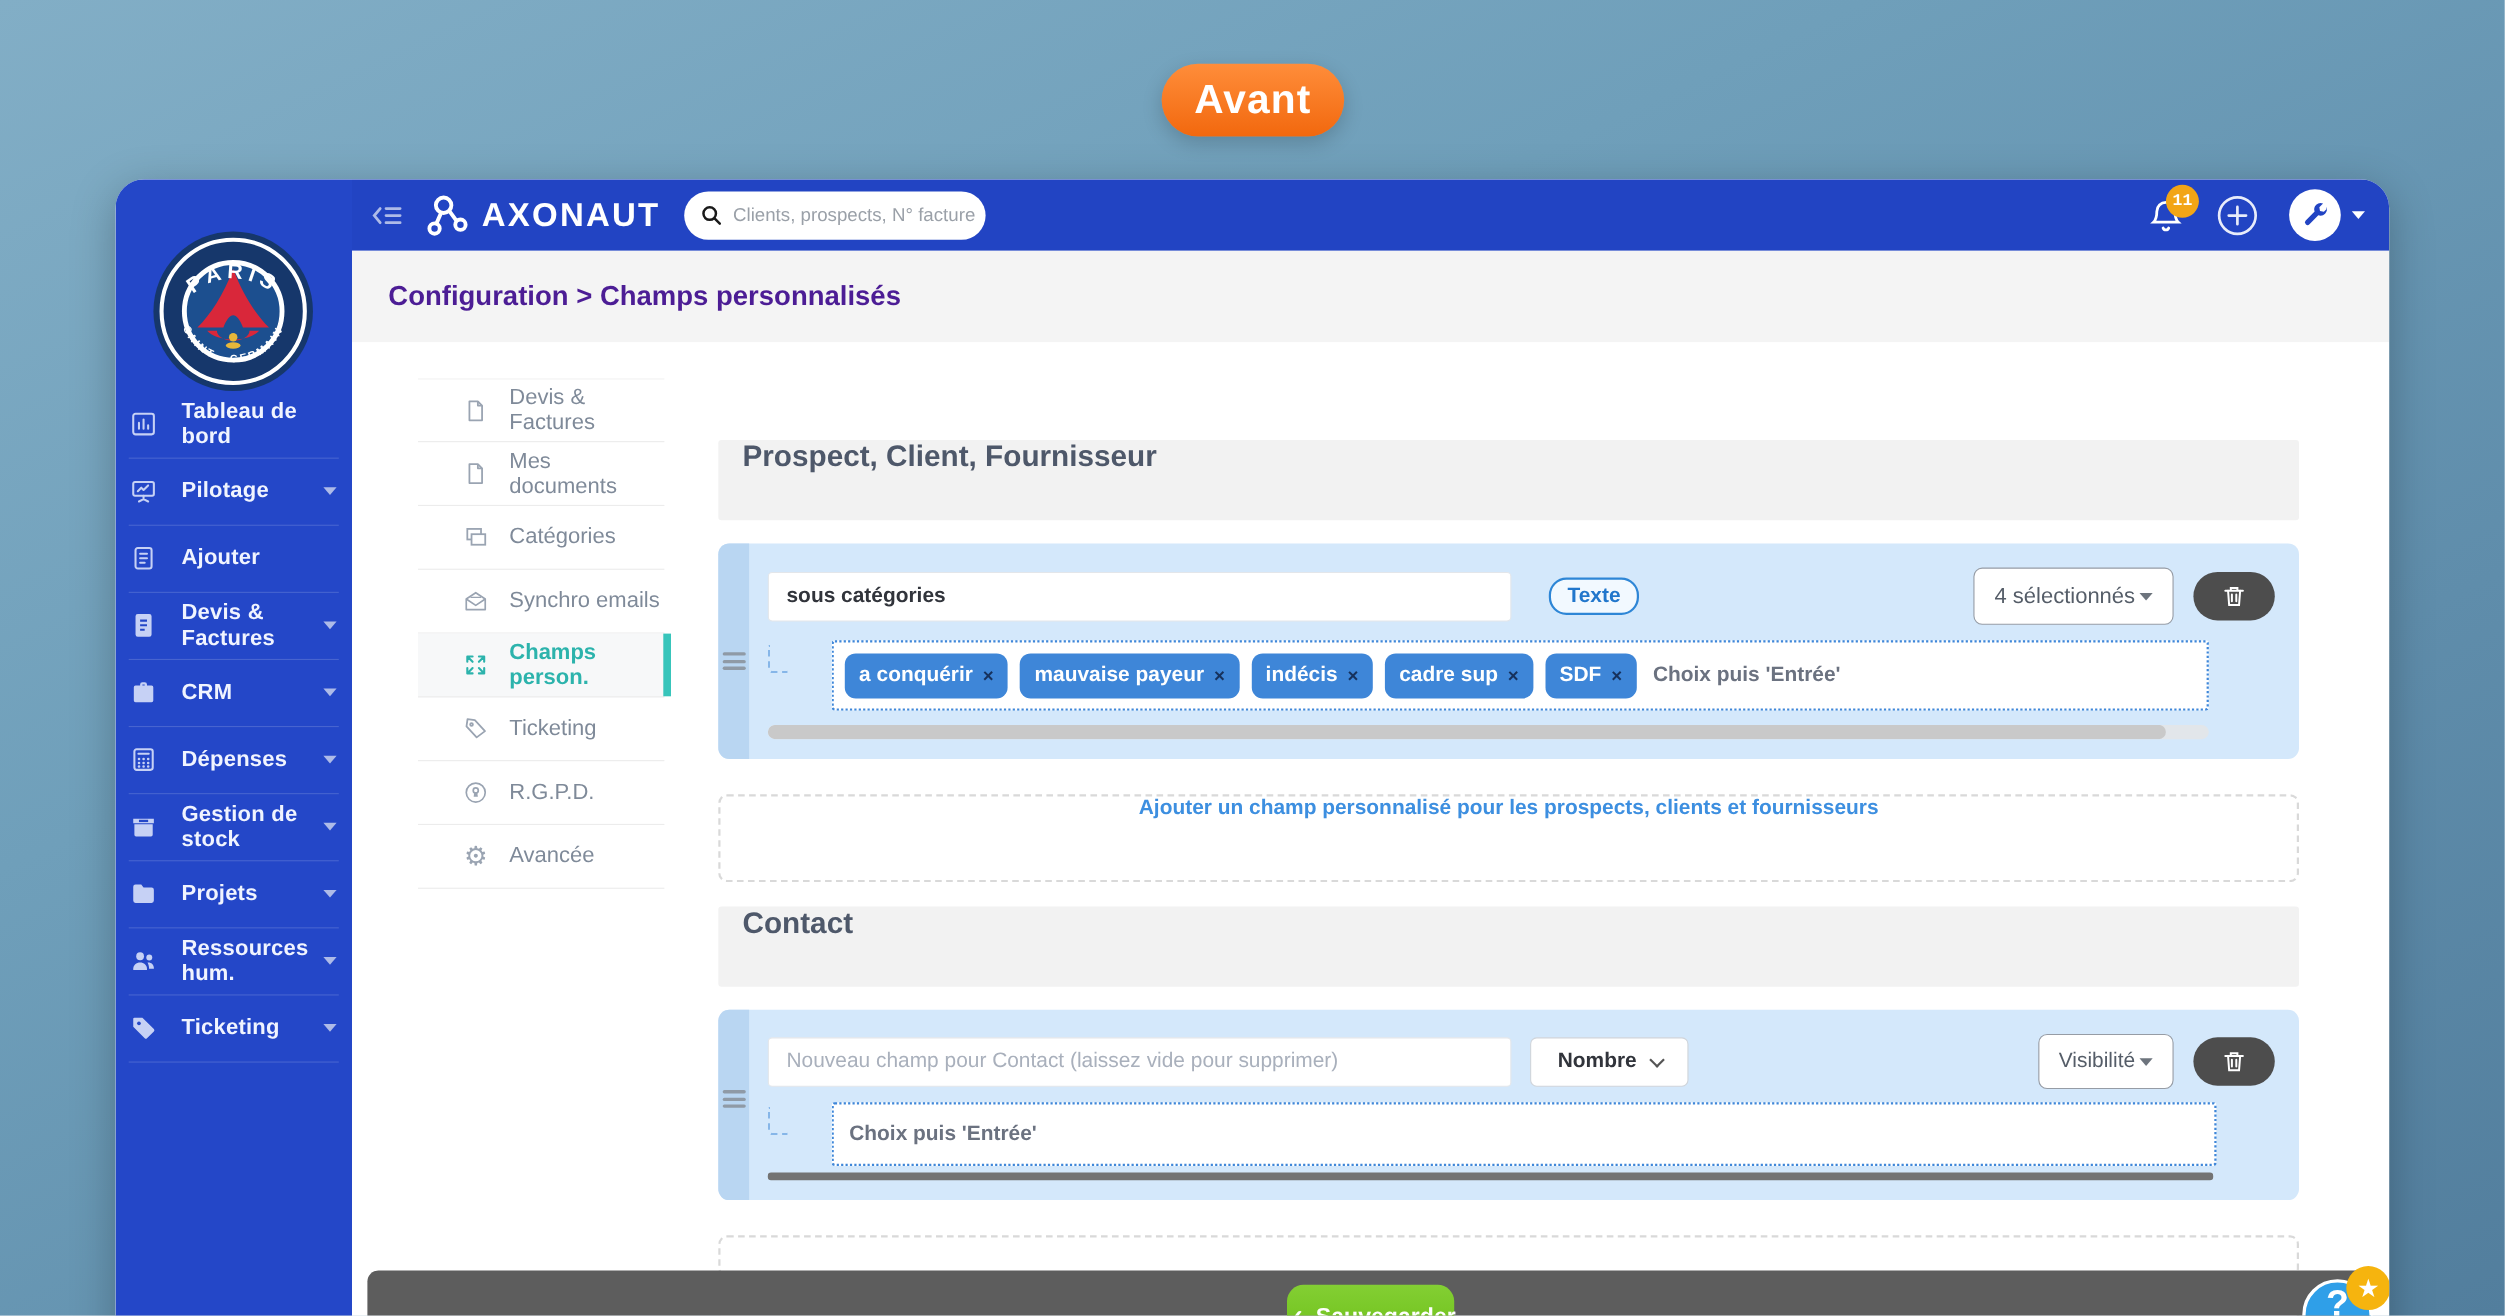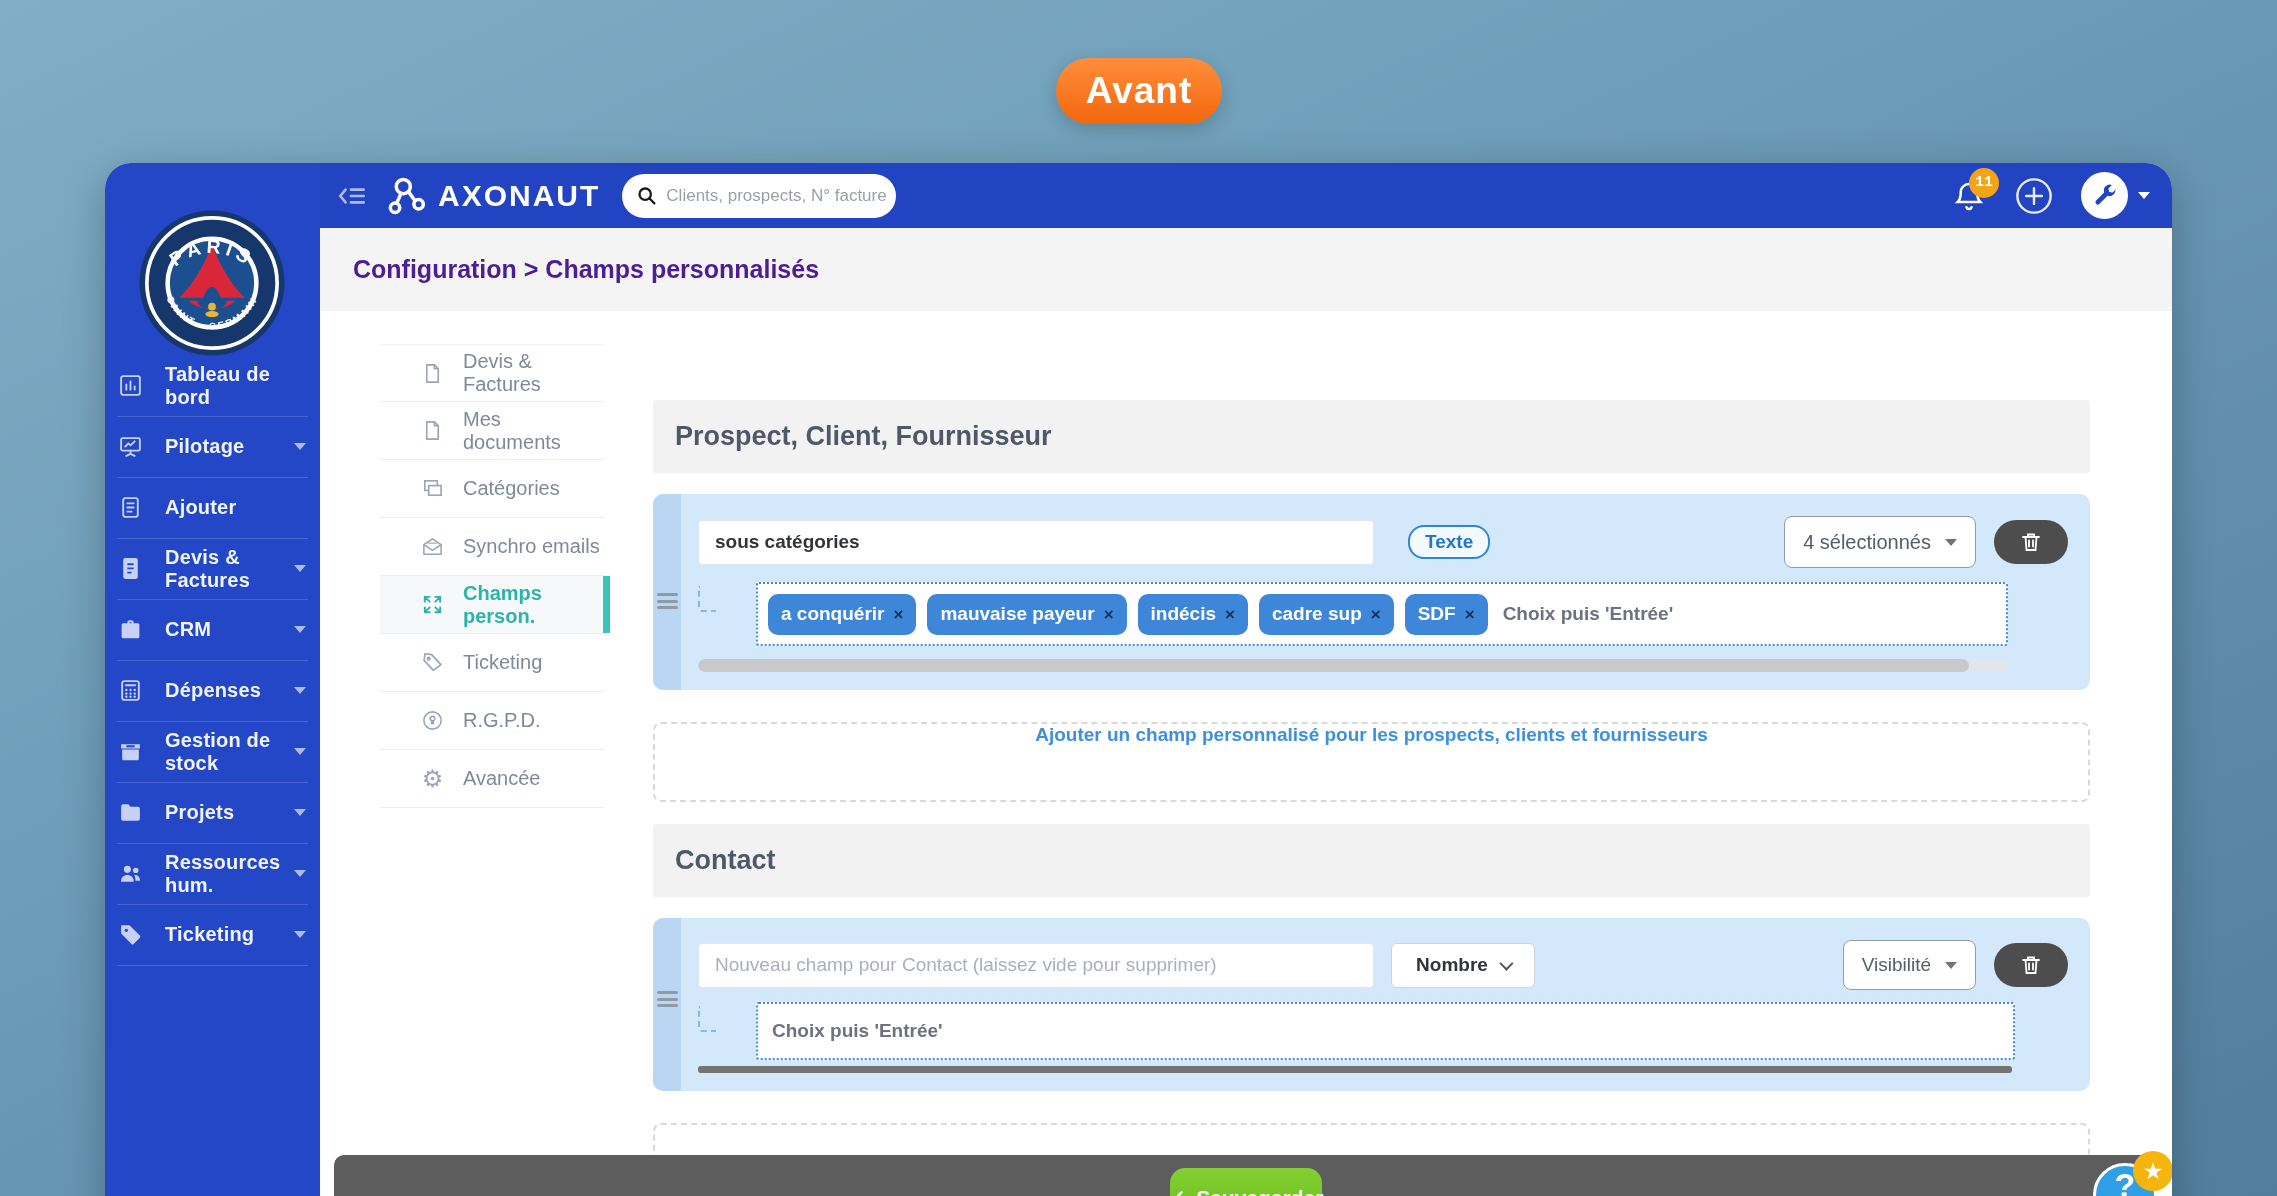--- a/index.html
+++ b/index.html
@@ -89,21 +89,21 @@
     position:relative;
   }
   .subnav-item:first-child{ border-top:1px solid #f2f2f2; }
   .subnav-item .sn-icon{ width:25px; height:25px; flex:0 0 25px; display:flex; align-items:center; justify-content:center; color:#9aa4b2; }
   .subnav-item.active{ background:#f7f8f9; color:#2cb3ac; }
   .subnav-item.active .sn-icon{ color:#2cb3ac; }
   .subnav-item.active::after{ content:""; position:absolute; right:-6px; top:0; bottom:0; width:7px; background:#38c5bb; }
   
   .content-col{ position:absolute; left:333px; top:116px; width:1437px; }
   .section-header{
-    background:#f2f2f2; height:73px; display:flex; align-items:center; padding-left:22px;
+    background:#f2f2f2; height:73px; display:flex; padding-left:22px;
     border-radius:3px;
   }
   .section-header .sh-title{ font-size:27px; font-weight:bold; color:#4e586a; }
   .sh1{ margin-top:56px; }
   .field-card{
     margin-top:21px; background:#d4e8fb; border-radius:10px; position:relative;
     padding:22px 20px 18px 45px;
   }
   .field-card::before{
     content:""; position:absolute; left:0; top:0; bottom:0; width:28px;
@@ -119,21 +119,21 @@
     font-size:19px; font-weight:bold; color:#31343b; padding:0 16px; outline:none;
     font-family:"Liberation Sans",sans-serif;
   }
   .name-input::placeholder{ font-weight:normal; color:#a9b0bc; }
   .type-badge{
     margin-left:34px; border:2px solid #2e86d6; color:#2277cc; background:#f2f9ff;
     border-radius:16px; font-size:19px; font-weight:bold; padding:4px 15px; cursor:pointer;
   }
   .select-btn{
     background:#fff; border:1px solid #969ca5; border-radius:8px; height:52px;
-    display:flex; align-items:center; justify-content:center; gap:14px;
+    display:flex; align-items:center; justify-content:center; gap:4px;
     font-size:20px; color:#555d68; padding:0 18px; cursor:pointer;
   }
   .select-caret{ width:0; height:0; border-left:6px solid transparent; border-right:6px solid transparent; border-top:7px solid #6d747d; }
   .sel-right{ margin-left:auto; }
   .trash-btn{
     margin-left:18px; margin-right:2px; width:74px; height:44px; border-radius:22px; background:#4d4d4d;
     display:flex; align-items:center; justify-content:center; cursor:pointer; border:none;
   }
   .card-row2{ display:flex; align-items:flex-start; margin-top:14px; position:relative; }
   .l-connector{

